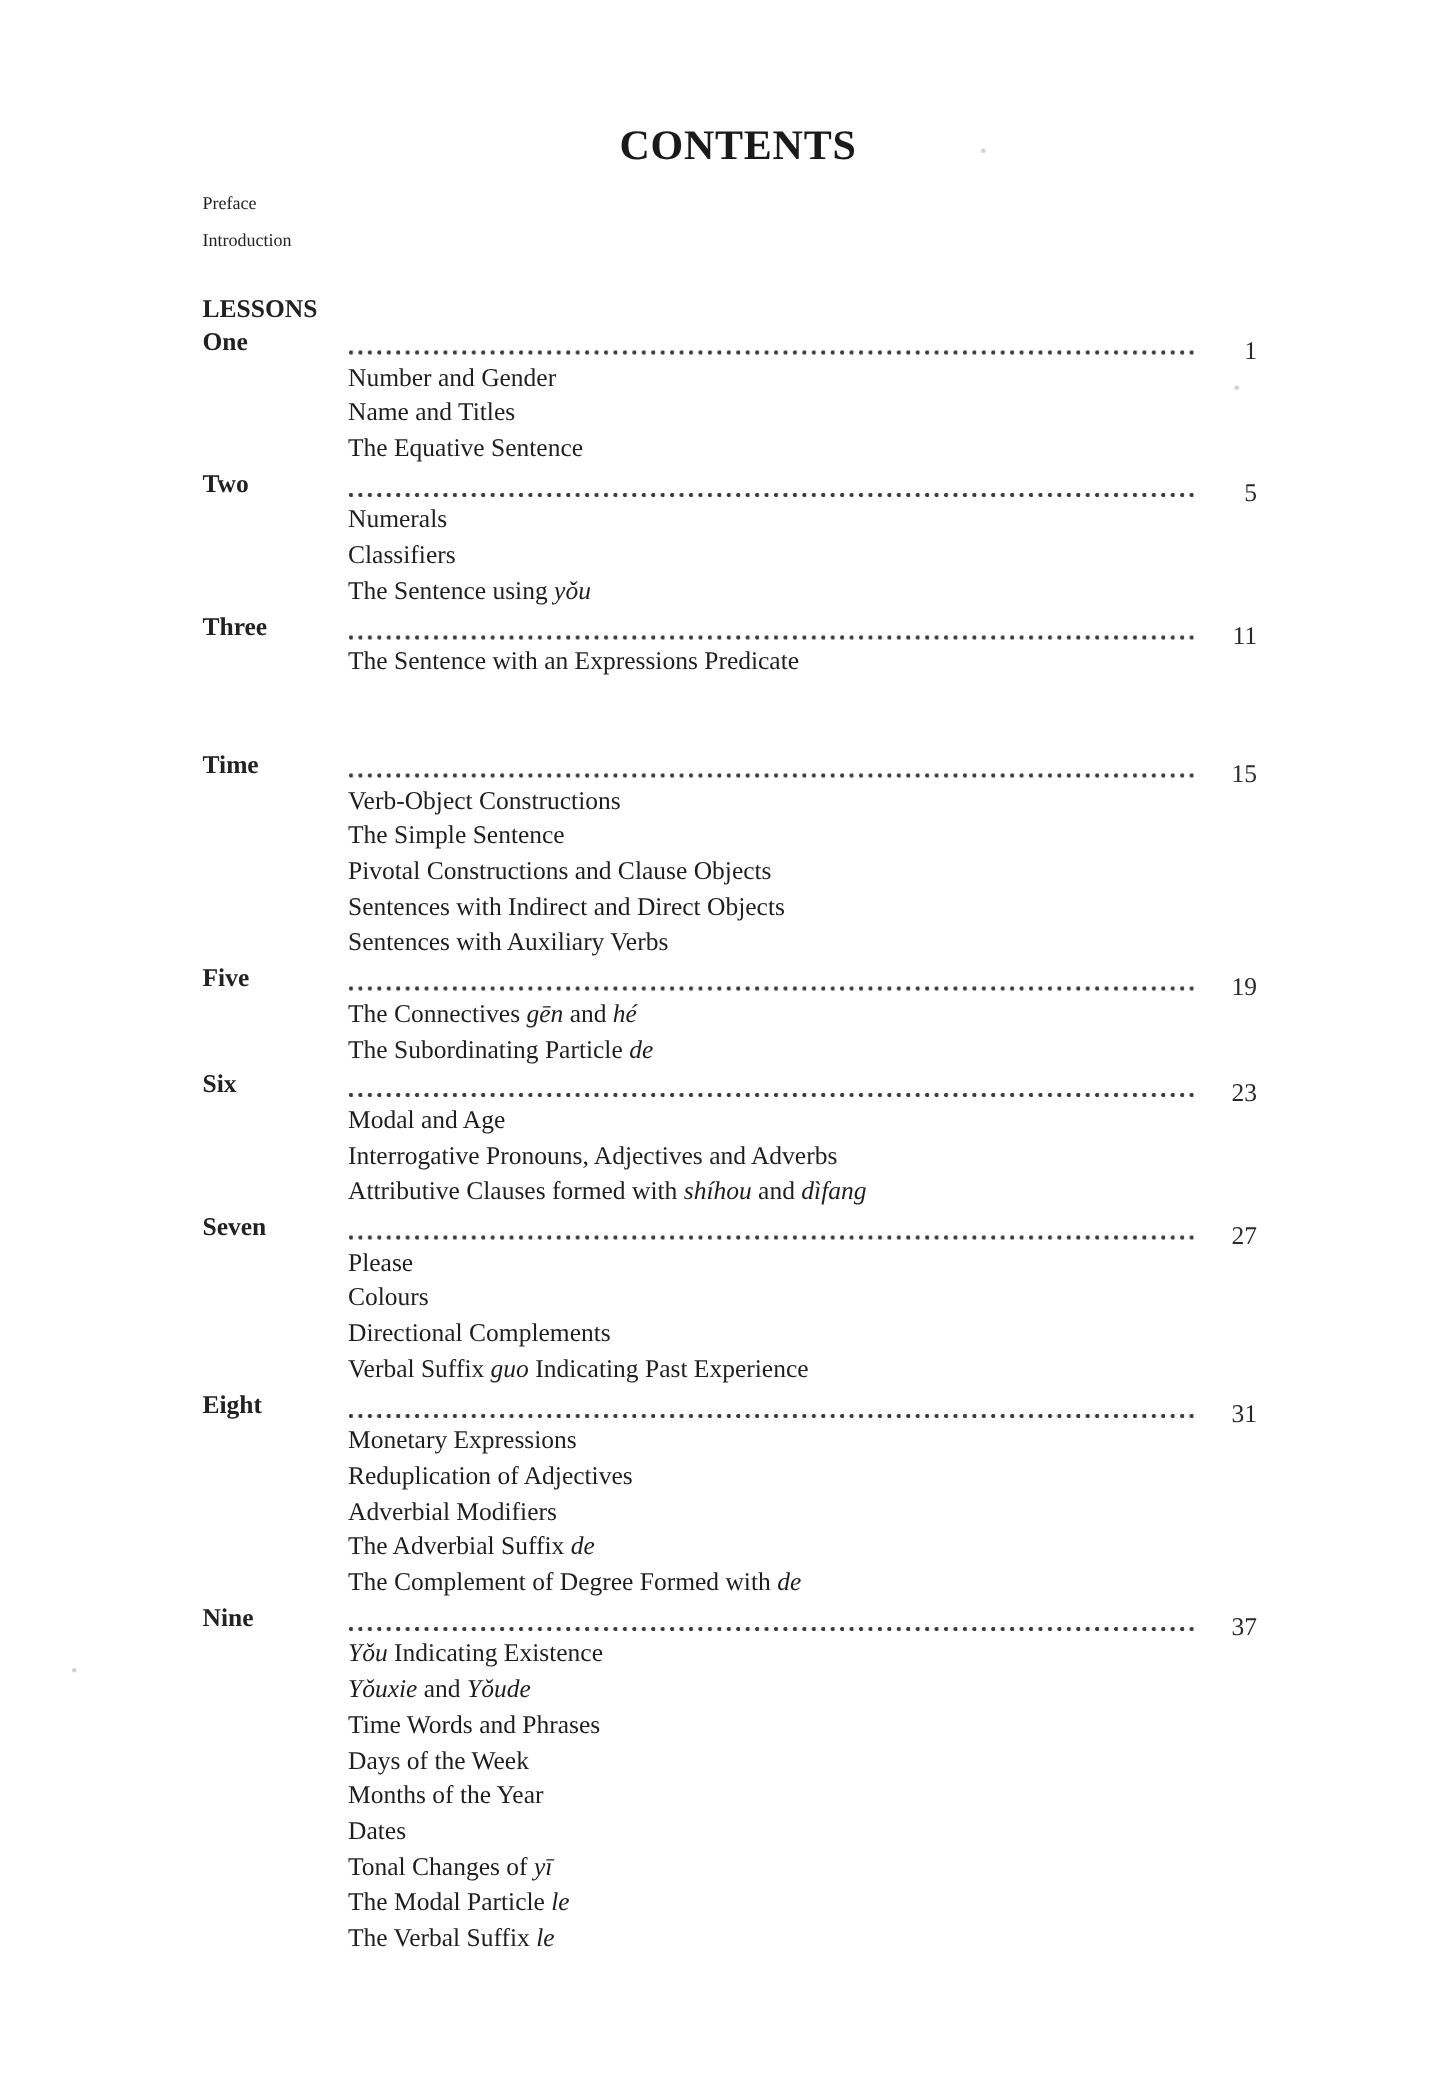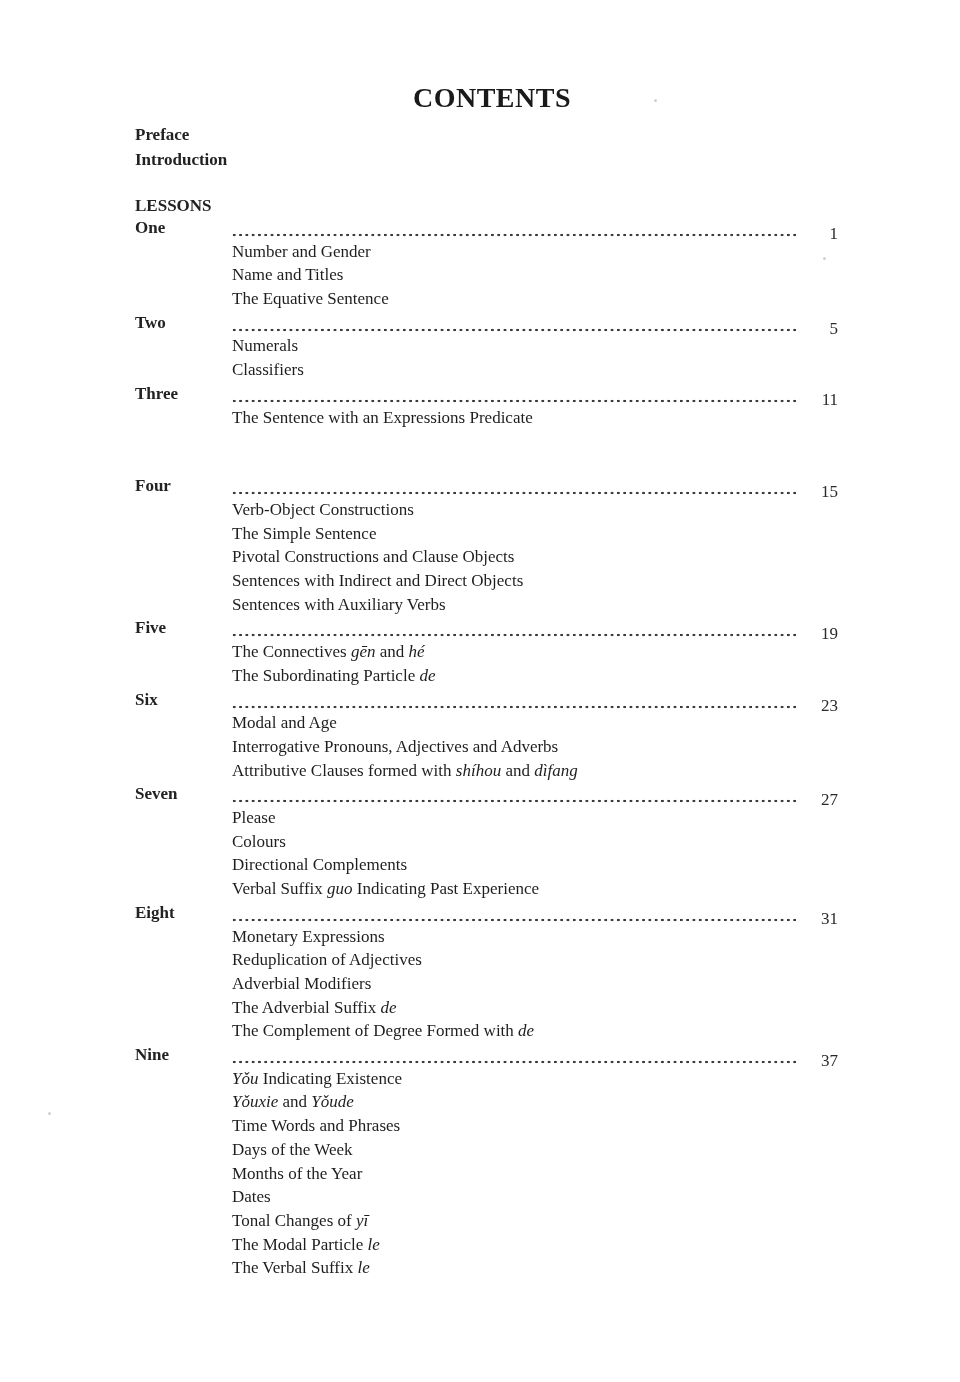--- a/index.html
+++ b/index.html
@@ -24,22 +24,22 @@
     font-size: 28px;
     font-weight: bold;
     letter-spacing: 0.5px;
     transform: translateX(12px);
     color: #1a1a1a;
   }
   .front-matter {
     position: absolute;
     top: 123px;
     left: 135px;
-    font-size: 17px;
-    font-weight: bold;
+    font-size: 12px;
+    font-weight: normal;
     line-height: 24.5px;
     color: #222;
   }
   .lessons-heading {
     position: absolute;
     top: 196px;
     left: 135px;
     font-size: 17px;
     font-weight: bold;
     color: #222;
@@ -123,32 +123,33 @@
       <div class="topic"><span>The Equative Sentence</span></div>
     </div>
     <div class="lesson">
       <div class="lesson-head">
         <span class="lesson-label">Two</span>
         <span class="dot-leader"></span>
         <span class="page-num">5</span>
       </div>
       <div class="topic"><span>Numerals</span></div>
       <div class="topic"><span>Classifiers</span></div>
+      <div class="topic"><span>The Sentence using </span><span class="it">yǒu</span></div>
     </div>
     <div class="lesson">
       <div class="lesson-head">
         <span class="lesson-label">Three</span>
         <span class="dot-leader"></span>
         <span class="page-num">11</span>
       </div>
       <div class="topic"><span>The Sentence with an Expressions Predicate</span></div>
     </div>
     <div class="lesson gap-before">
       <div class="lesson-head">
-        <span class="lesson-label">Four</span>
+        <span class="lesson-label">Time</span>
         <span class="dot-leader"></span>
         <span class="page-num">15</span>
       </div>
       <div class="topic"><span>Verb-Object Constructions</span></div>
       <div class="topic"><span>The Simple Sentence</span></div>
       <div class="topic"><span>Pivotal Constructions and Clause Objects</span></div>
       <div class="topic"><span>Sentences with Indirect and Direct Objects</span></div>
       <div class="topic"><span>Sentences with Auxiliary Verbs</span></div>
     </div>
     <div class="lesson">

